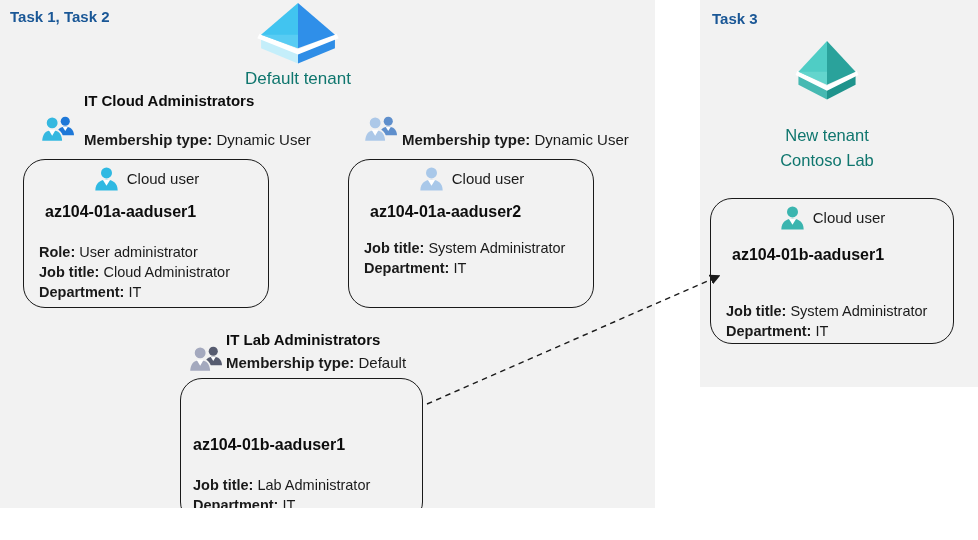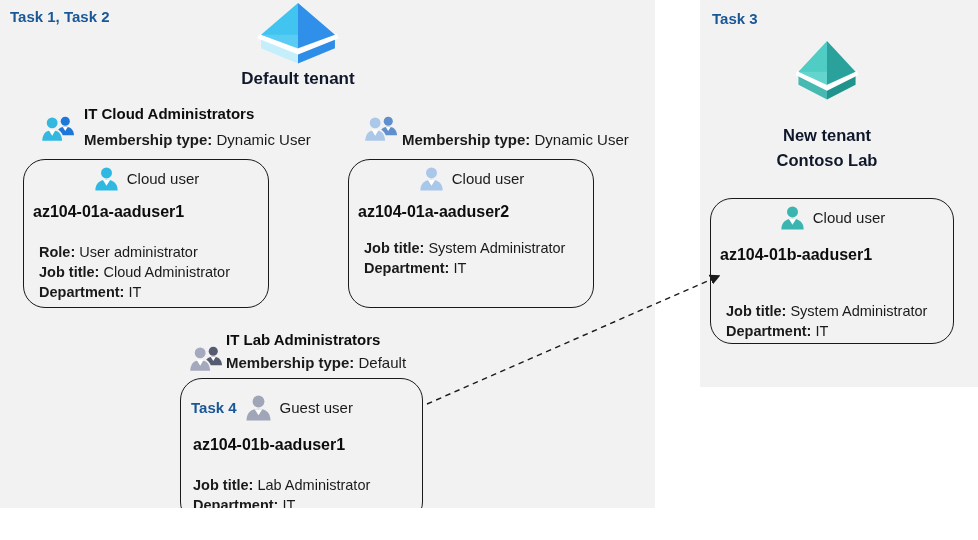--- a/index.html
+++ b/index.html
@@ -8,37 +8,37 @@
     background:#ffffff;color:#111;
     font-family:"Liberation Sans",sans-serif;
     -webkit-font-smoothing:antialiased;
   }
   .panel{position:absolute;background:var(--panel-background,#F2F2F2);}
   .panel.left{left:0;top:0;width:655px;height:540px;}
   .panel.right{left:700px;top:0;width:278px;height:387px;}
 
   .task-label{position:absolute;font-weight:700;font-size:15px;color:var(--task-label,#1A5796);white-space:nowrap;}
 
-  .tenant-name{position:absolute;font-weight:700;font-size:17px;color:#0f172a;text-align:center;white-space:nowrap;}
+  .tenant-name{position:absolute;font-weight:400;font-size:17px;color:#0f766e;text-align:center;white-space:nowrap;}
 
   .group-title{position:absolute;font-weight:700;font-size:15px;color:#0d0d0d;white-space:nowrap;}
   .member-line{position:absolute;font-size:15px;color:#1a1a1a;white-space:nowrap;}
   .member-line .lbl{font-weight:700;}
 
   .card{
     position:absolute;background:var(--panel-background,#F2F2F2);
     border:1.6px solid #1a1a1a;border-radius:22px;box-sizing:border-box;
   }
   .card-header{
     position:absolute;left:0;right:0;top:5px;display:flex;align-items:center;
     justify-content:center;gap:7px;font-size:15px;color:#1a1a1a;
   }
   .card-header.left-align{justify-content:flex-start;left:10px;right:auto;}
   .card-header .task-inline{font-weight:700;font-size:15px;color:var(--task-label,#1A5796);}
-  .card-user{position:absolute;left:9px;font-weight:700;font-size:16px;color:#0d0d0d;white-space:nowrap;}
+  .card-user{position:absolute;left:21px;font-weight:700;font-size:16px;color:#0d0d0d;white-space:nowrap;}
   .card-fields{position:absolute;left:15px;font-size:14.5px;line-height:20px;color:#1a1a1a;white-space:nowrap;}
   .card-fields .fl{font-weight:700;margin-top:8px;}
   .card.guest .card-user,.card.guest .card-fields{left:12px;}
 
   .icon-svg{position:absolute;display:block;}
   svg{display:block;}
 </style>
 </head>
 <body>
 
@@ -60,21 +60,21 @@
   <div class="tenant-name" style="left:218px;top:69px;width:160px;">Default tenant</div>
 
   <svg class="icon-svg" style="left:41px;top:112px;" width="33" height="32" viewBox="0 0 34 32">
     <circle cx="25" cy="9" r="4.7" fill="#1E78D8"></circle>
     <path d="M16 23.5 C16.2 17 20 14.6 25 14.6 C30 14.6 33.8 17 34 23.5 Z" fill="#1E78D8"></path>
     <path d="M22.4 14.9 L25 19.2 L27.6 14.9 Z" fill="#ffffff"></path>
     <circle cx="11.5" cy="10.8" r="6.4" fill="#35B8E0" stroke="#F2F2F2" stroke-width="1.6"></circle>
     <path d="M0.4 30 C0.6 20.5 5.6 17.4 11.5 17.4 C17.4 17.4 22.4 20.5 22.6 30 Z" fill="#35B8E0" stroke="#F2F2F2" stroke-width="1.6"></path>
     <path d="M7.8 17.8 L11.5 24 L15.2 17.8 Z" fill="#ffffff"></path>
   </svg>
-  <div class="group-title" style="left:84px;top:105px;text-align:center;">IT Cloud Administrators</div>
+  <div class="group-title" style="left:84px;top:92px;text-align:center;">IT Cloud Administrators</div>
   <div class="member-line" style="left:84px;top:131px;">
     <span class="lbl">Membership type:</span>
     <span>Dynamic User</span>
   </div>
 
   <div class="card" style="left:23px;top:159px;width:246px;height:149px;">
     <div class="card-header">
       <svg width="27" height="27" viewBox="0 0 28 28">
         <circle cx="14" cy="8.2" r="5.7" fill="#2FB9E2"></circle>
         <path d="M2.4 26.5 C2.6 18.5 7.5 15.3 14 15.3 C20.5 15.3 25.4 18.5 25.6 26.5 Z" fill="#2FB9E2"></path>
@@ -127,29 +127,20 @@
     <path d="M0.4 30 C0.6 20.5 5.6 17.4 11.5 17.4 C17.4 17.4 22.4 20.5 22.6 30 Z" fill="#A4A9BE" stroke="#F2F2F2" stroke-width="1.6"></path>
     <path d="M7.8 17.8 L11.5 24 L15.2 17.8 Z" fill="#ffffff"></path>
   </svg>
   <div class="group-title" style="left:226px;top:331px;">IT Lab Administrators</div>
   <div class="member-line" style="left:226px;top:354px;">
     <span class="lbl">Membership type:</span>
     <span>Default</span>
   </div>
 
   <div class="card guest" style="left:180px;top:378px;width:243px;height:146px;">
-    <div class="card-header left-align" style="top:14px;">
-      <span class="task-inline">Task 4</span>
-      <svg width="29" height="29" viewBox="0 0 28 28">
-        <circle cx="14" cy="8.2" r="5.7" fill="#A0A5B8"></circle>
-        <path d="M2.4 26.5 C2.6 18.5 7.5 15.3 14 15.3 C20.5 15.3 25.4 18.5 25.6 26.5 Z" fill="#A0A5B8"></path>
-        <path d="M10.3 15.6 L14 21.6 L17.7 15.6 Z" fill="#ffffff"></path>
-      </svg>
-      <span>Guest user</span>
-    </div>
     <div class="card-user" style="top:57px;">az104-01b-aaduser1</div>
     <div class="card-fields" style="top:96px;">
       <div><span class="fl">Job title:</span> <span>Lab Administrator</span></div>
       <div><span class="fl">Department:</span> <span>IT</span></div>
     </div>
   </div>
 
   <div class="task-label" style="left:712px;top:10px;">Task 3</div>
 
   <svg class="icon-svg" style="left:793px;top:41px;" width="68" height="60" viewBox="0 0 100 78" preserveAspectRatio="none">

